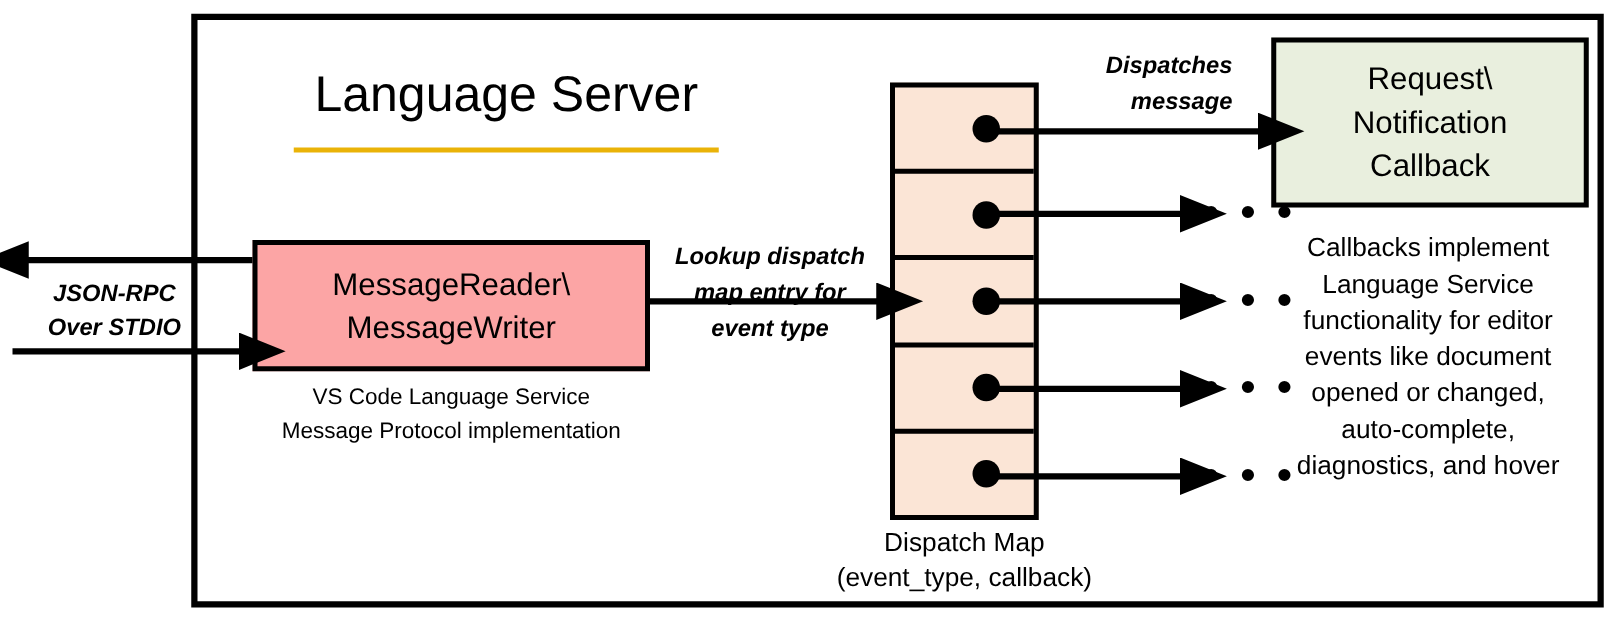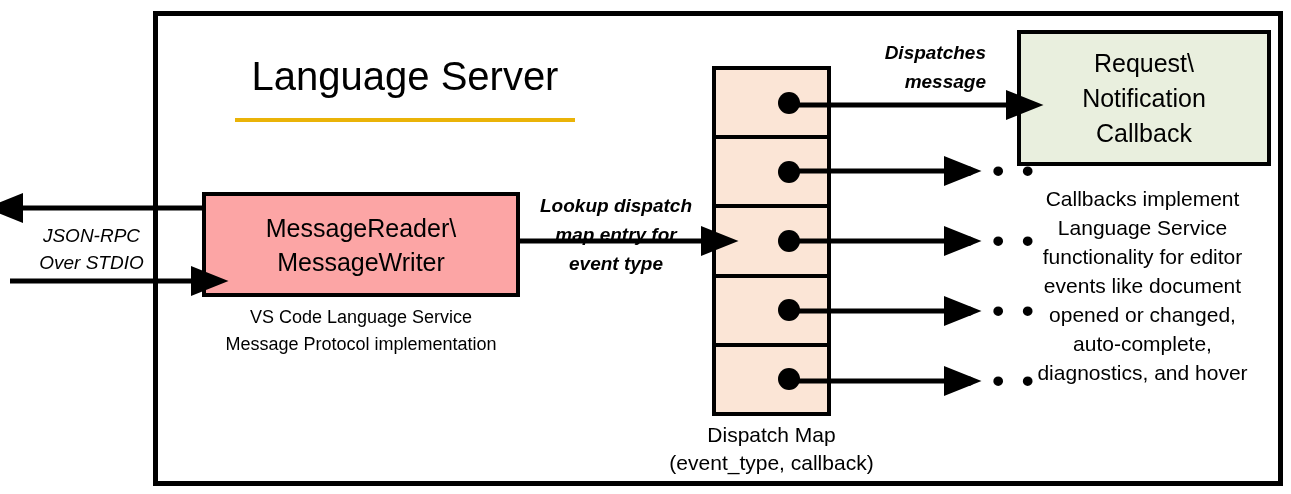--- a/index.html
+++ b/index.html
@@ -72,21 +72,21 @@
   }
 
   
   #jsonrpc-label {
     left: 14px;
     top: 222px;
     width: 155px;
     font-size: 19px;
     line-height: 27px;
     font-style: italic;
-    font-weight: normal;
+    font-weight: bold;
     text-align: center;
     white-space: pre-line;
   }
 
   
   #lookup-label {
     left: 520px;
     top: 155px;
     width: 192px;
     font-size: 19px;

